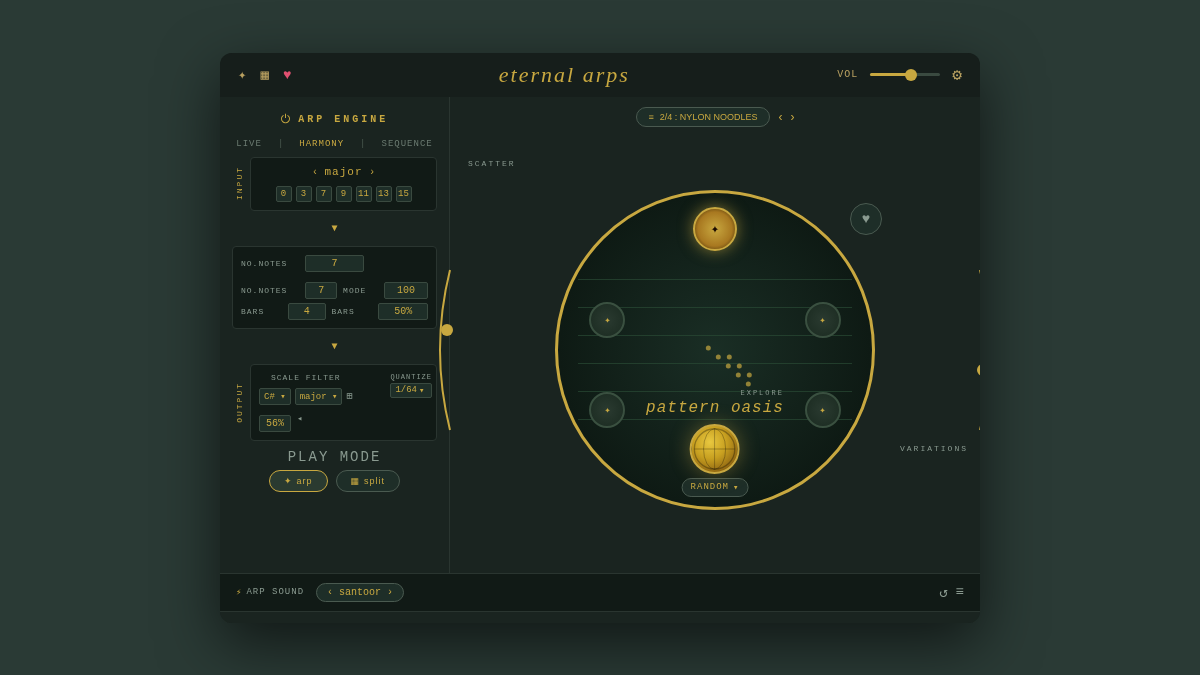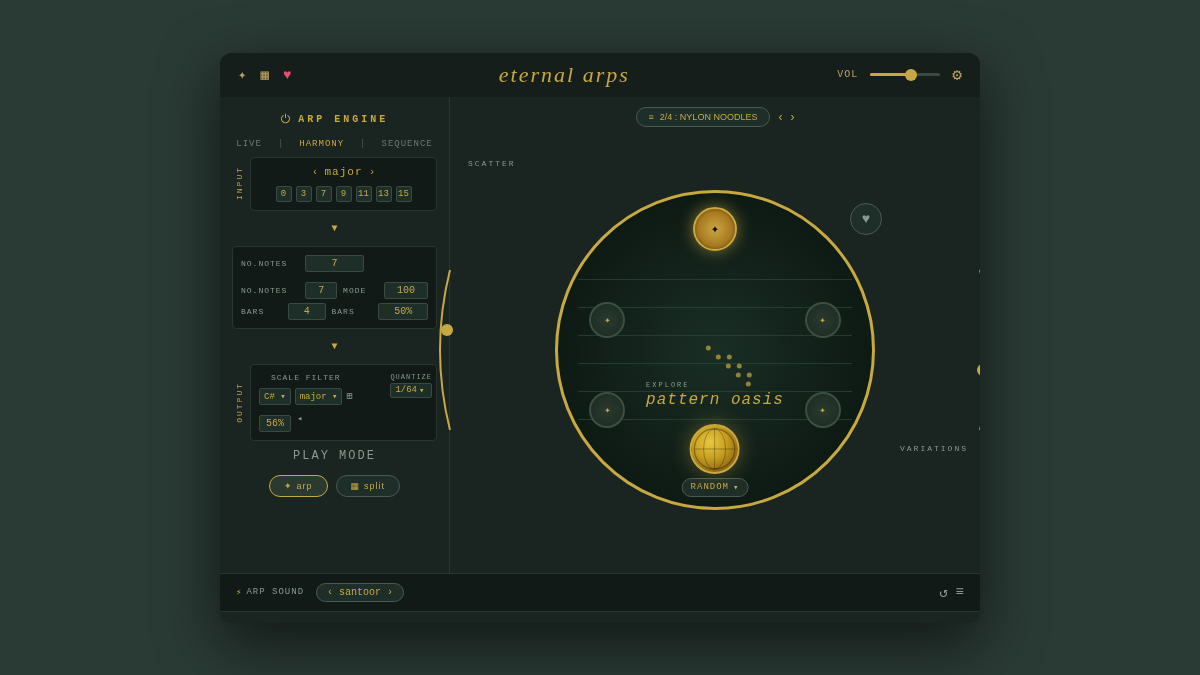--- a/index.html
+++ b/index.html
@@ -262,23 +262,23 @@
       border-radius: 2px;
       padding: 2px 6px;
       text-align: center;
       margin-top: 4px;
     }
     .play-mode-section {
       text-align: center;
     }
     .play-mode-label {
       color: #8a9a90;
-      font-size: 12px;
+      font-size: 14px;
       letter-spacing: 2px;
-      margin-bottom: 12px;
+      margin-bottom: 5px;
     }
     .play-mode-buttons {
       display: flex;
       gap: 8px;
       justify-content: center;
     }
     .play-btn {
       background: #1e2e28;
       border: 1px solid #4a5a50;
       border-radius: 20px;
@@ -458,24 +458,24 @@
       position: absolute;
       right: -35px;
       top: 50%;
       transform: translateY(-50%);
       width: 30px;
       height: 180px;
     }
     
     .explore-label {
       position: absolute;
-      bottom: 98px;
+      bottom: 90px;
       left: 50%;
       transform: translateX(-50%);
-      text-align: left;
+      text-align: right;
     }
     .explore-text {
       color: #8a9a90;
       font-size: 7px;
       letter-spacing: 2px;
       display: block;
       margin-bottom: 2px;
     }
     .pattern-oasis {
       color: #c8a840;

